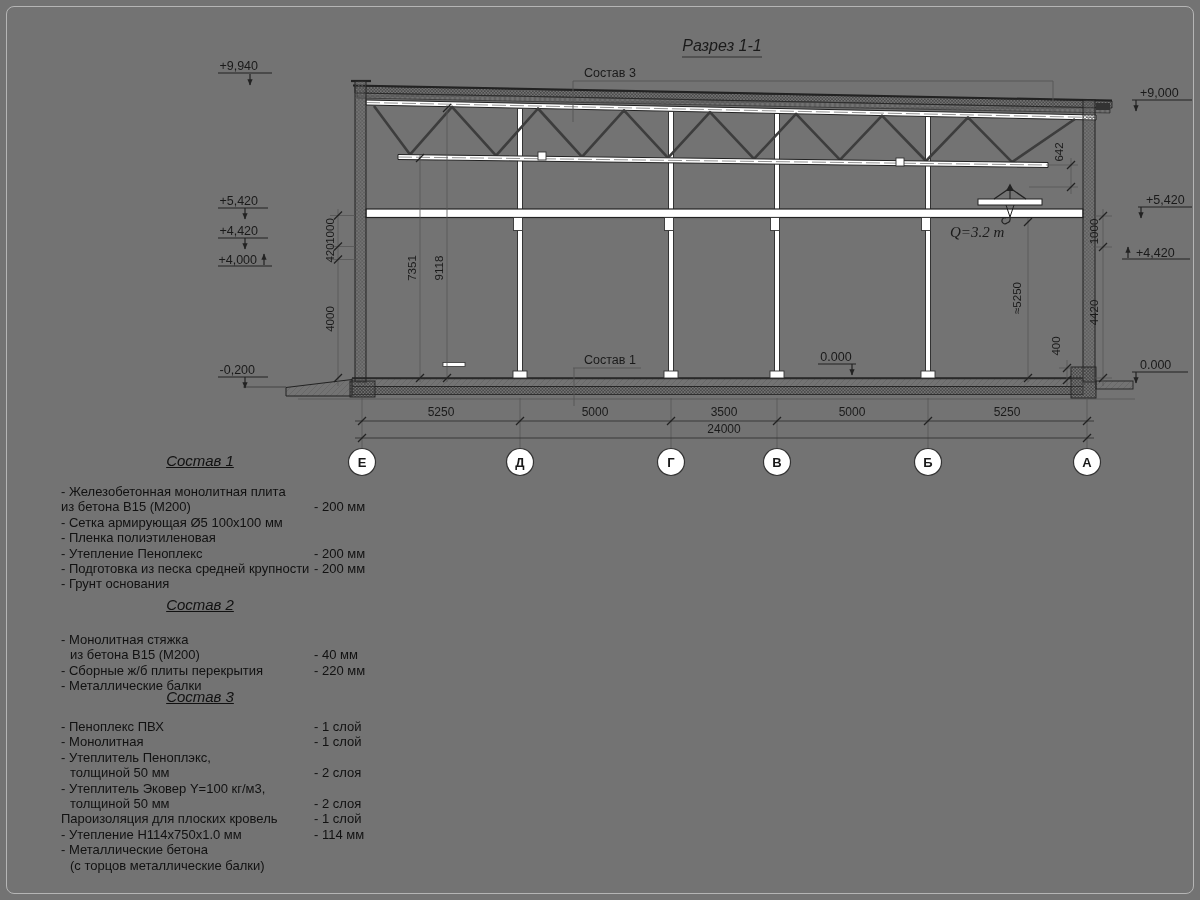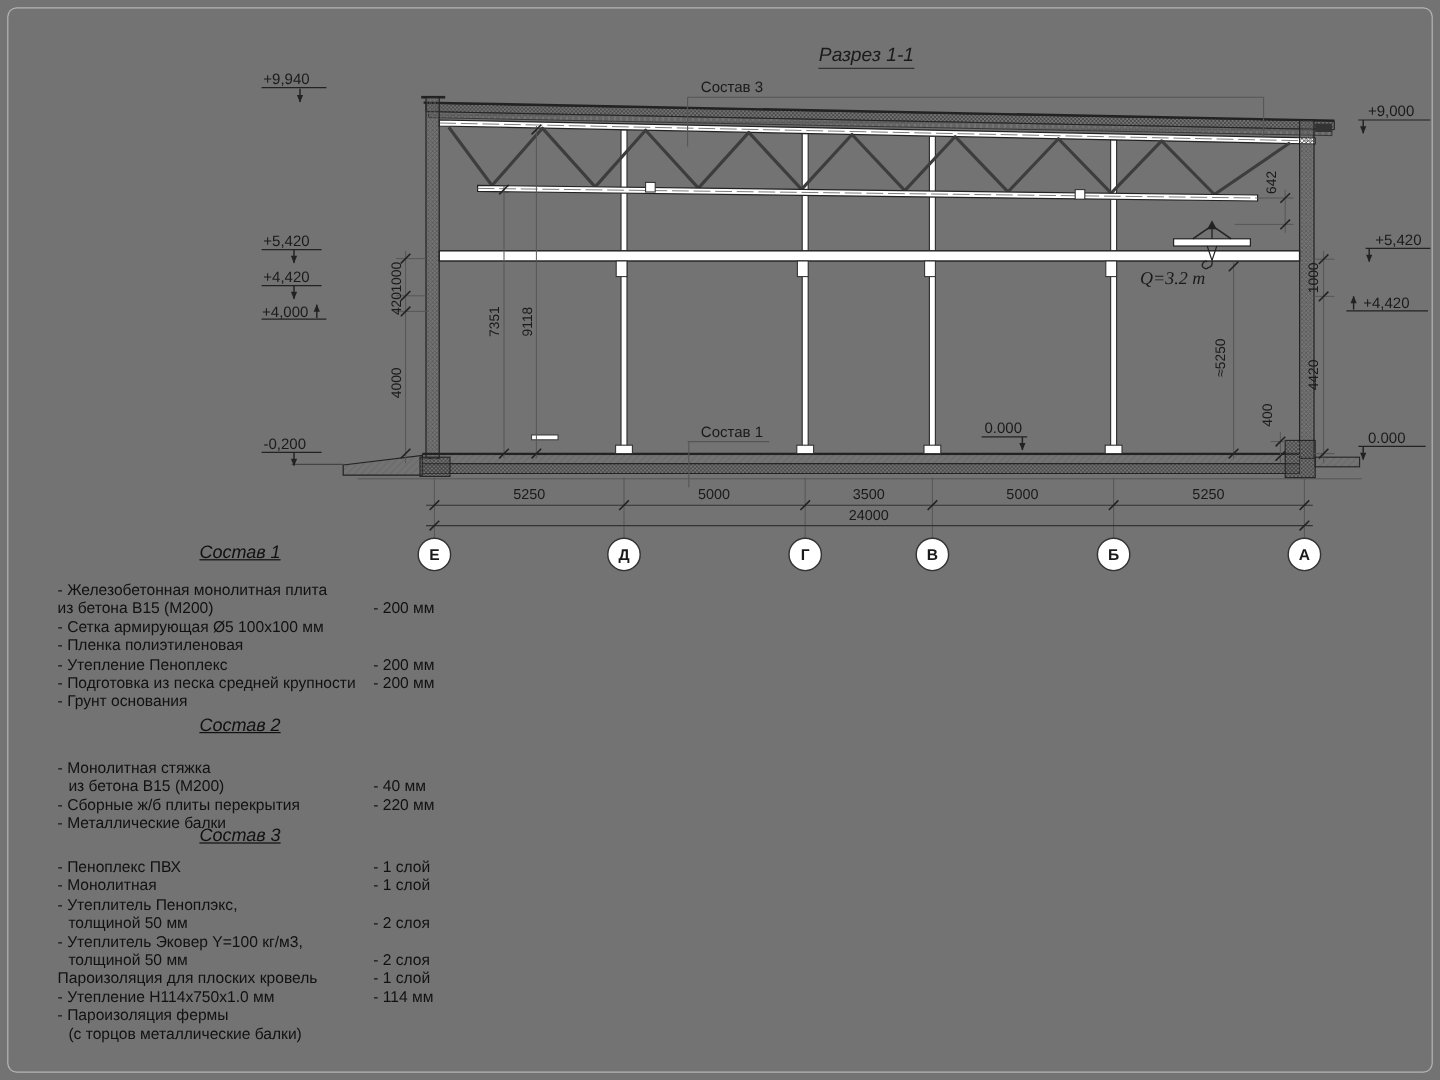--- a/index.html
+++ b/index.html
@@ -11,23 +11,23 @@
   .dimtxt{font-size:12px;}
   .dimv{font-size:11.5px;}
   .elev{font-size:12.5px;}
   .axl{font-size:13px;font-weight:bold;}
   .callout{font-size:12.5px;}
   .ttl-main{font-size:16px;font-style:italic;}
   .crane{font-family:"Liberation Serif",serif;font-style:italic;font-size:15px;}
   .comp{position:absolute;left:30px;width:340px;font-size:13px;line-height:15.4px;color:#111;}
   .comp .ttl{font-style:italic;text-decoration:underline;font-size:15px;line-height:18px;
              text-align:center;margin:0;}
-  .comp .rows{margin:0;}
+  .comp .rows{margin:13px;}
   .comp .row{position:relative;height:15.4px;padding-left:18px;white-space:nowrap;}
-  .comp .row .v{position:absolute;left:281px;top:0;}
+  .comp .row .v{position:absolute;left:271px;top:0;}
   .comp .row.cont{padding-left:27px;}
   #comp1{top:452px;} #comp1 .ttl{margin-bottom:14px;}
   #comp2{top:596px;} #comp2 .ttl{margin-bottom:18px;}
   #comp3{top:688px;} #comp3 .ttl{margin-bottom:9px;}
 </style>
 </head>
 <body>
 
 <div id="page">
   <div id="frame"></div>
@@ -333,17 +333,17 @@
     <div class="ttl">Состав 3</div>
     <div class="rows">
       <div class="row"><span class="t">- Пеноплекс ПВХ</span><span class="v">- 1 слой</span></div>
       <div class="row"><span class="t">- Монолитная</span><span class="v">- 1 слой</span></div>
       <div class="row"><span class="t">- Утеплитель Пеноплэкс,</span><span class="v"></span></div>
       <div class="row cont"><span class="t">толщиной 50 мм</span><span class="v">- 2 слоя</span></div>
       <div class="row"><span class="t">- Утеплитель Эковер Y=100 кг/м3,</span><span class="v"></span></div>
       <div class="row cont"><span class="t">толщиной 50 мм</span><span class="v">- 2 слоя</span></div>
       <div class="row"><span class="t">Пароизоляция для плоских кровель</span><span class="v">- 1 слой</span></div>
       <div class="row"><span class="t">- Утепление Н114х750х1.0 мм</span><span class="v">- 114 мм</span></div>
-      <div class="row"><span class="t">- Пароизоляция фермы</span><span class="v"></span></div>
+      <div class="row"><span class="t">- Металлические бетона</span><span class="v"></span></div>
       <div class="row cont"><span class="t">(с торцов металлические балки)</span><span class="v"></span></div>
     </div>
   </div>
 </div>
 
 </body></html>

